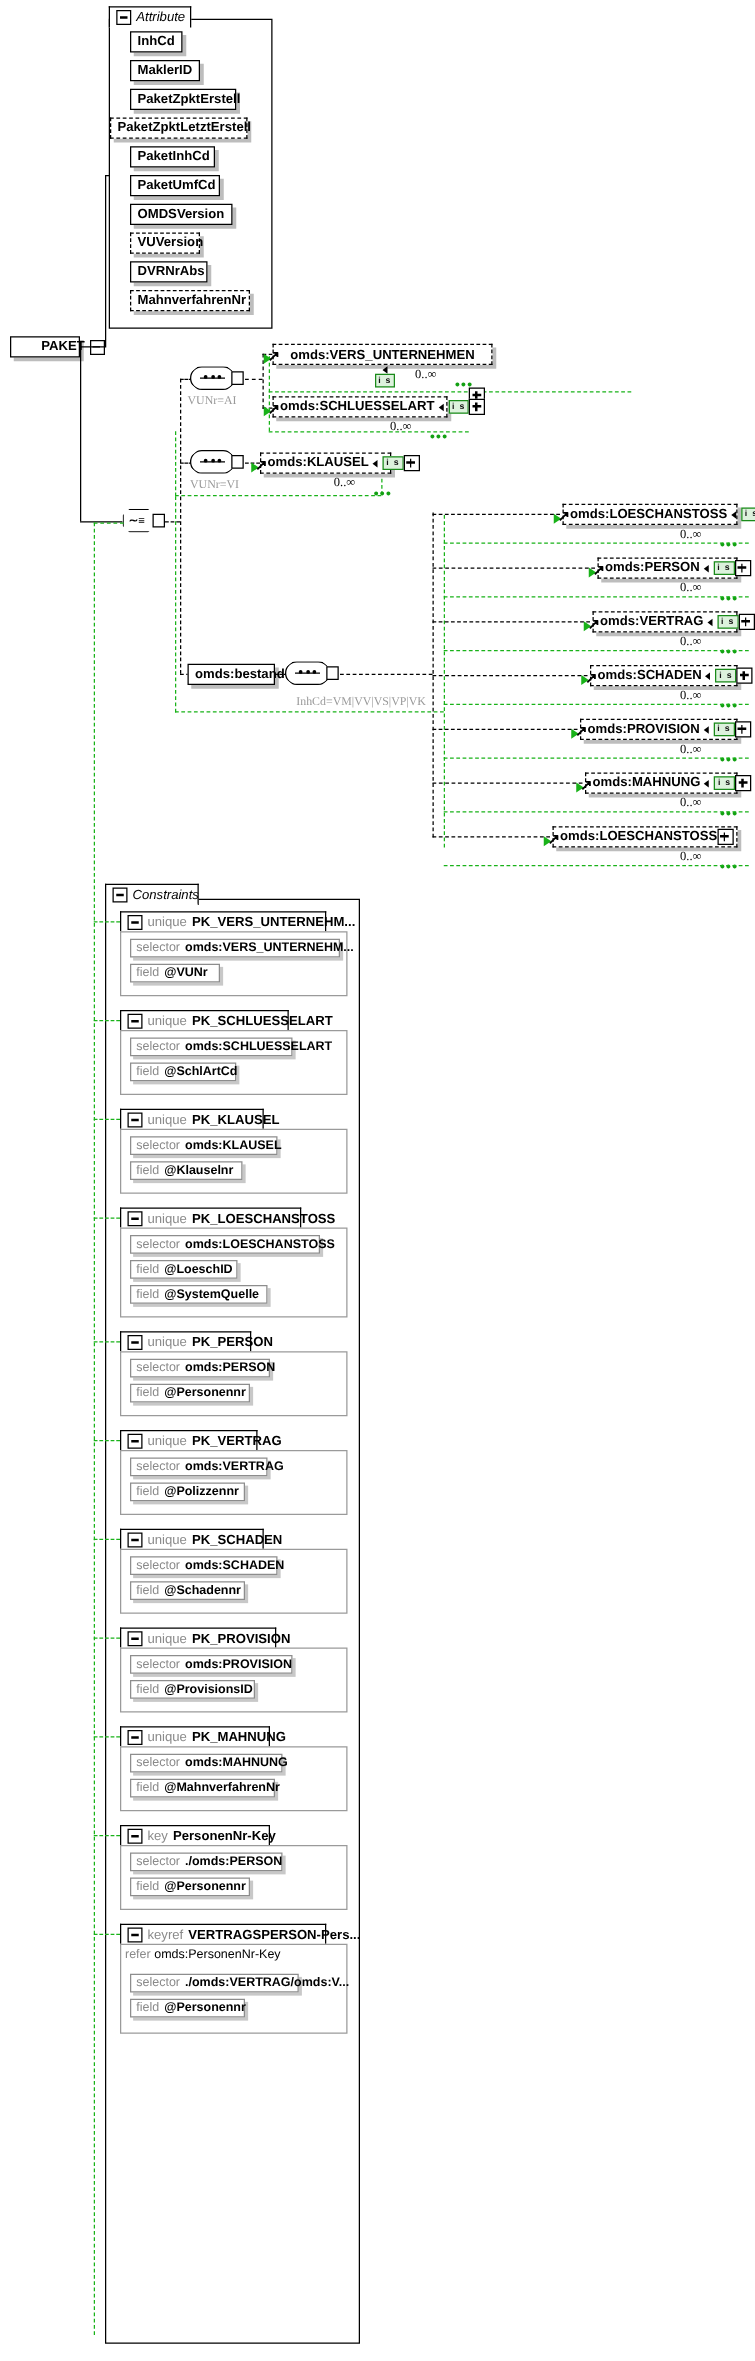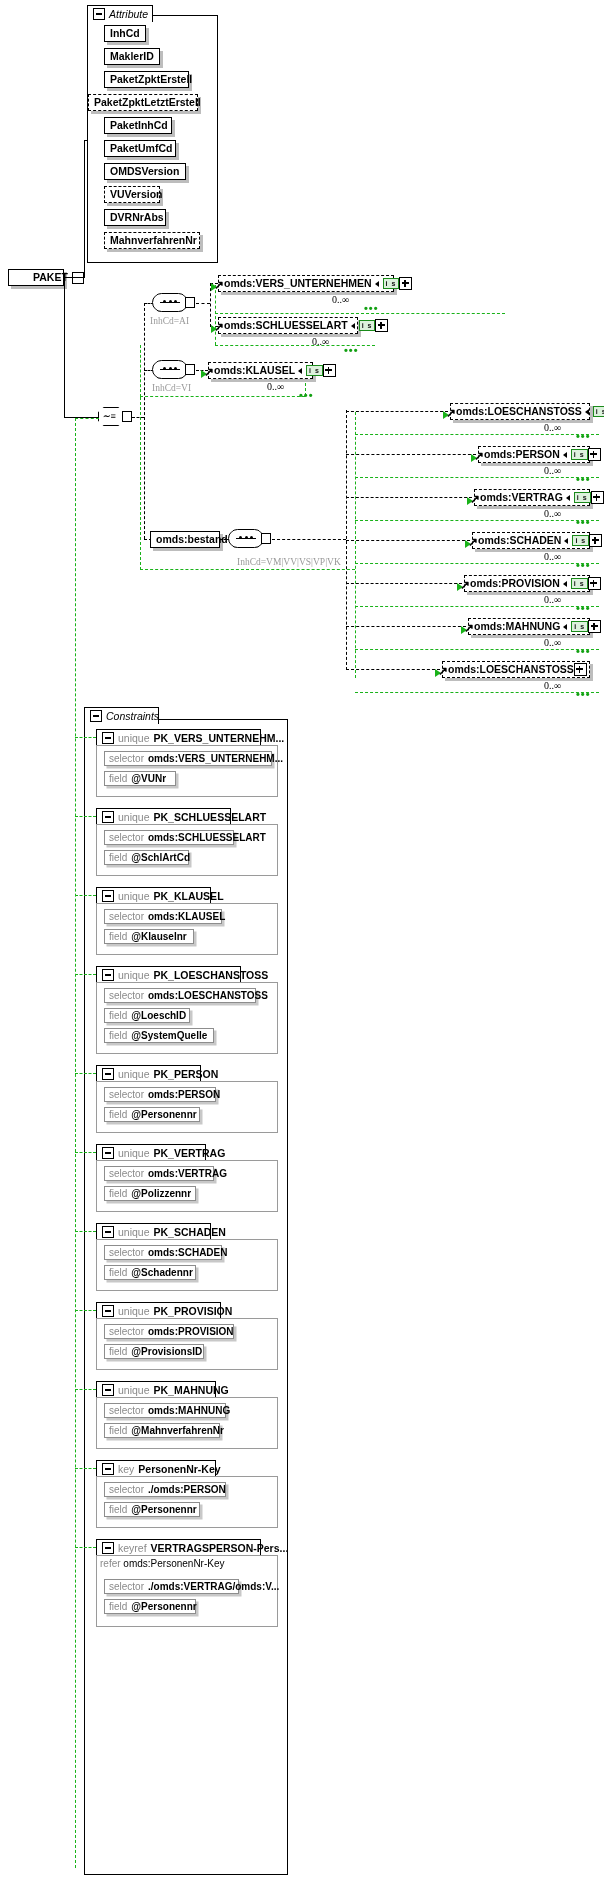--- a/index.html
+++ b/index.html
@@ -178,32 +178,32 @@
 <div class="dash-h" style="left:144px;top:303px;width:10px;"></div>
 <div class="seq" style="left:152px;top:293px;">
   <div class="body"></div>
   <div class="dots">
     <span class="d d1"></span>
       <span class="d d2"></span>
       <span class="d d3"></span>
   </div>
   <div class="tail"></div>
 </div>
-<div class="lbl" style="left:150px;top:316px;">InhCd=AI</div>
+<div class="lbl" style="left:150px;top:316px;">VUNr=AI</div>
 <div class="dash-h" style="left:196px;top:303px;width:14px;"></div>
 <div class="dash-v" style="left:210px;top:283px;height:44px;"></div>
 <div class="dash-h" style="left:210px;top:283px;width:8px;"></div>
 <div class="dash-h" style="left:210px;top:326px;width:8px;"></div>
 
 <div class="g-v" style="left:215px;top:285px;height:60px;"></div>
 <div class="g-h" style="left:215px;top:313px;width:290px;"></div>
 <div class="g-h" style="left:215px;top:345px;width:160px;"></div>
 
 <div id="els-ai">
-    <div class="node opt" style="left: 218px; top: 275px; width: 176px;">
+    <div class="node opt" style="left: 218px; top: 275px; width: 176px; flex-direction: column;">
       <span>omds:VERS_UNTERNEHMEN</span>
       <span class="isarrow"></span>
       <span class="isbadge">i s</span>
       <span class="plusbox" style="margin-left: auto;"></span>
     </div>
     <div class="occ" style="left: 332px; top: 294px;">0..∞</div>
     <div class="occdots" style="left: 364px; top: 302px;">•••</div>
     <div class="tri" style="left: 211px; top: 283px;"></div>
     <div class="arrow" style="left: 214px; top: 279px;">↗</div>
     <div class="node opt" style="left: 218px; top: 317px; width: 140px;">
@@ -221,21 +221,21 @@
 <div class="dash-h" style="left:144px;top:370px;width:10px;"></div>
 <div class="seq" style="left:152px;top:360px;">
   <div class="body"></div>
   <div class="dots">
     <span class="d d1"></span>
       <span class="d d2"></span>
       <span class="d d3"></span>
   </div>
   <div class="tail"></div>
 </div>
-<div class="lbl" style="left:152px;top:383px;">InhCd=VI</div>
+<div class="lbl" style="left:152px;top:383px;">VUNr=VI</div>
 <div class="dash-h" style="left:196px;top:370px;width:12px;"></div>
 <div class="g-v" style="left:140px;top:345px;height:52px;"></div>
 <div class="g-h" style="left:140px;top:396px;width:165px;"></div>
 <div class="g-v" style="left:305px;top:378px;height:18px;"></div>
 
 <div id="els-vi">
     <div class="node opt" style="left: 208px; top: 362px; width: 105px;">
       <span>omds:KLAUSEL</span>
       <span class="isarrow"></span>
       <span class="isbadge">i s</span>

